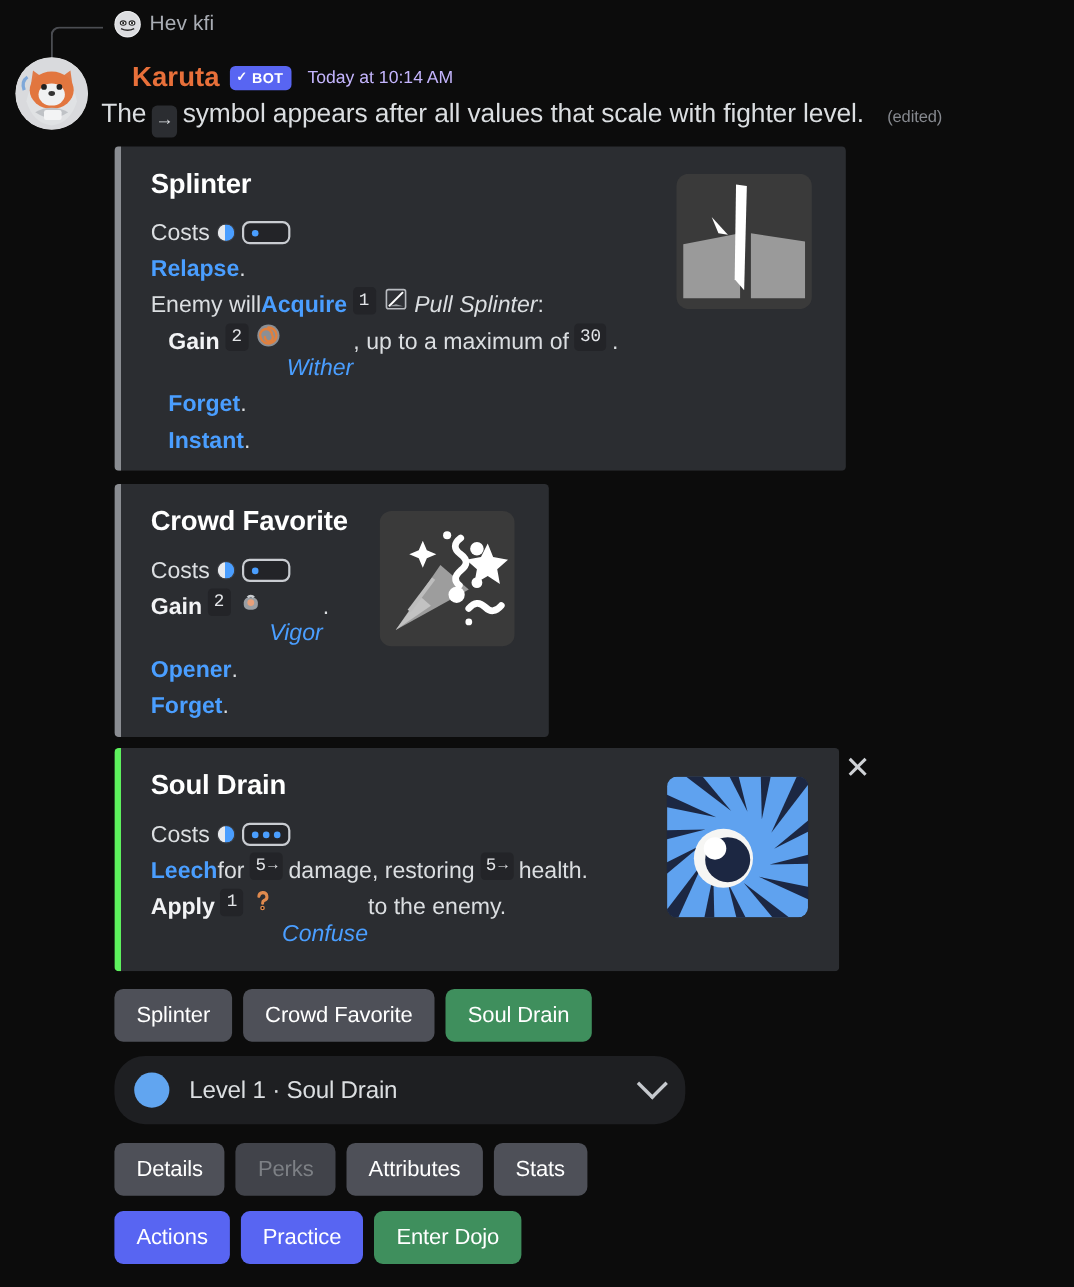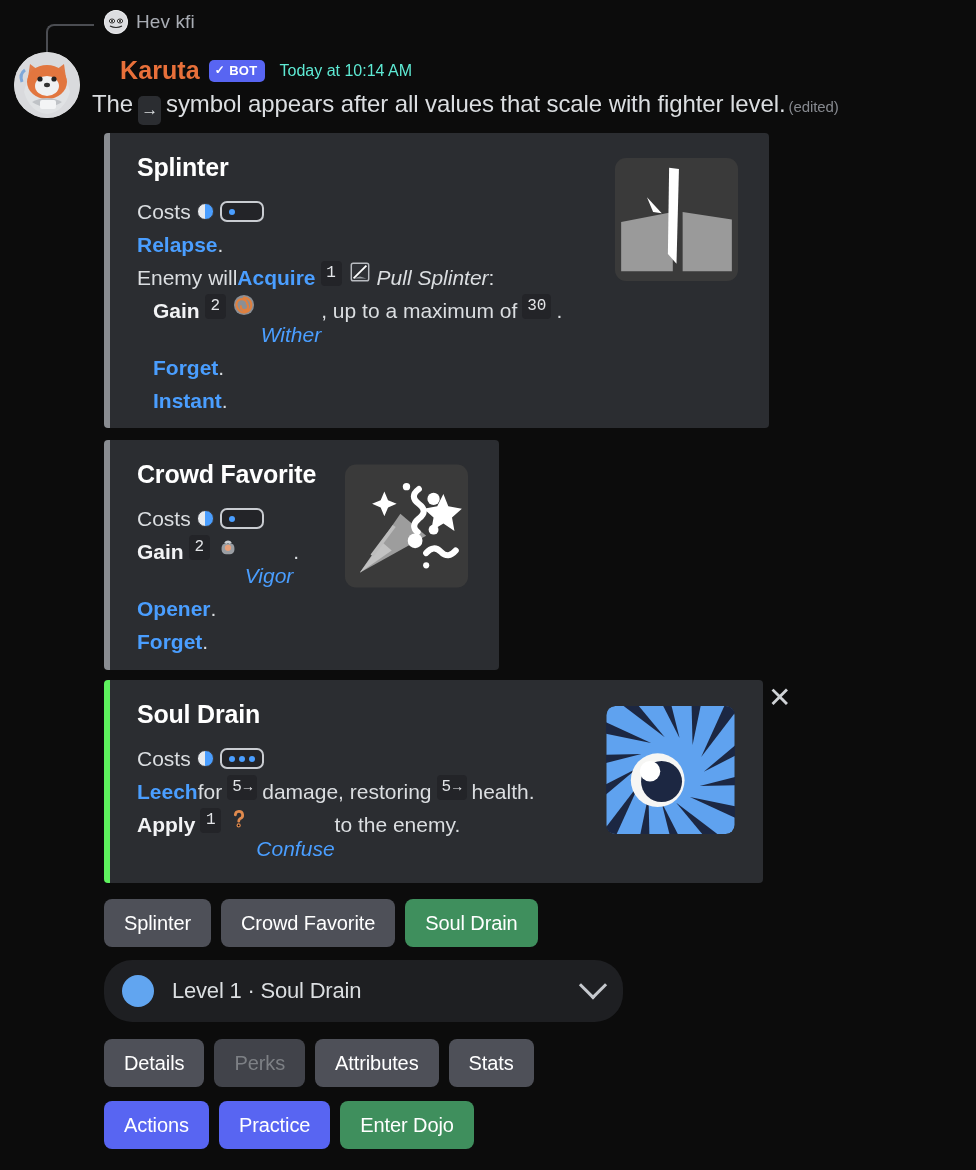--- a/index.html
+++ b/index.html
@@ -21,30 +21,30 @@
 
   
   .avatar { position: absolute; left: 14px; top: 52px; width: 66px; height: 66px; border-radius: 50%;
     overflow: hidden; background: #cfcfcf; }
   .author-row { position: absolute; left: 120px; top: 56px; display: flex; align-items: center; gap: 9px; }
   .author-name { font-size: 25px; font-weight: bold; color: #e8703a; letter-spacing: .1px; }
   .bot-tag { display: inline-flex; align-items: center; gap: 4px;
     background: #5865f2; color: #fff; font-size: 13px; font-weight: bold;
     padding: 3px 7px 4px 6px; border-radius: 5px; letter-spacing: .3px; }
   .bot-check { font-size: 12px; line-height: 1; }
-  .timestamp { font-size: 16px; color: #5eead4; margin-left: 6px; }
+  .timestamp { font-size: 16px; color: #c4b5fd; margin-left: 6px; }
 
   
   .msg-text { position: absolute; left: 92px; top: 90px; font-size: 24px; color: #dbdee1;
     display: flex; align-items: baseline; white-space: nowrap; letter-spacing: -.1px; }
   .inline-chip { display: inline-flex; align-items: center; justify-content: center;
     background: #2b2d31; color: #dbdee1; border-radius: 5px; font-size: 17px;
     min-width: 23px; height: 29px; padding: 0 5px; margin: 0 5px; position: relative; top: 3px;
     font-family: "Liberation Mono", monospace; }
-  .edited { font-size: 15px; color: #86898f; margin-left: 3px; }
+  .edited { font-size: 15px; color: #86898f; margin-left: 21px; }
 
   
   .embed { position: absolute; display: flex; border-radius: 4px; overflow: hidden; }
   .embed-bar { width: 6px; flex: 0 0 6px; }
   .embed-body { flex: 1; background: #2b2d31; padding: 20px 20px 18px 27px; position: relative; }
   .embed-title { font-size: 25px; font-weight: bold; color: #ffffff; margin-bottom: 13px; letter-spacing: -.2px; }
   .embed-line { font-size: 21px; color: #dbdee1; line-height: 33px; display: flex; 
     flex-wrap: nowrap; white-space: nowrap; }
   .embed-line.indent { padding-left: 16px; }
   .kw { color: #4a9eff; font-weight: bold; }

